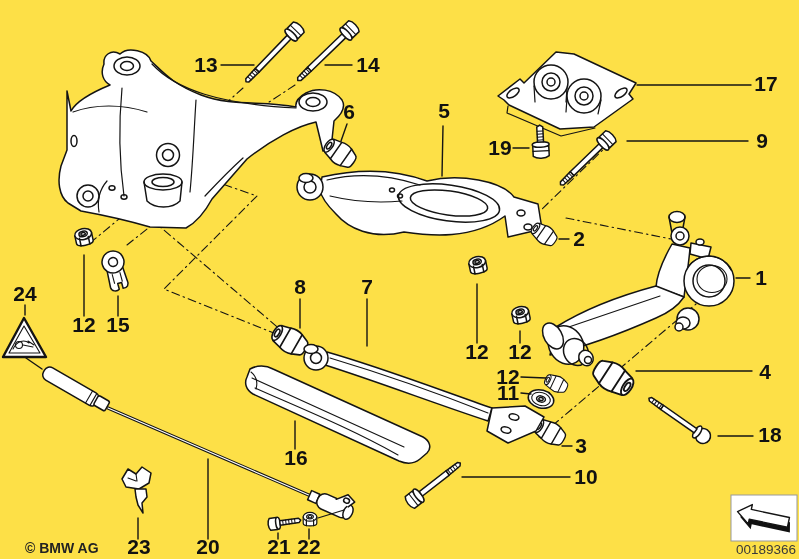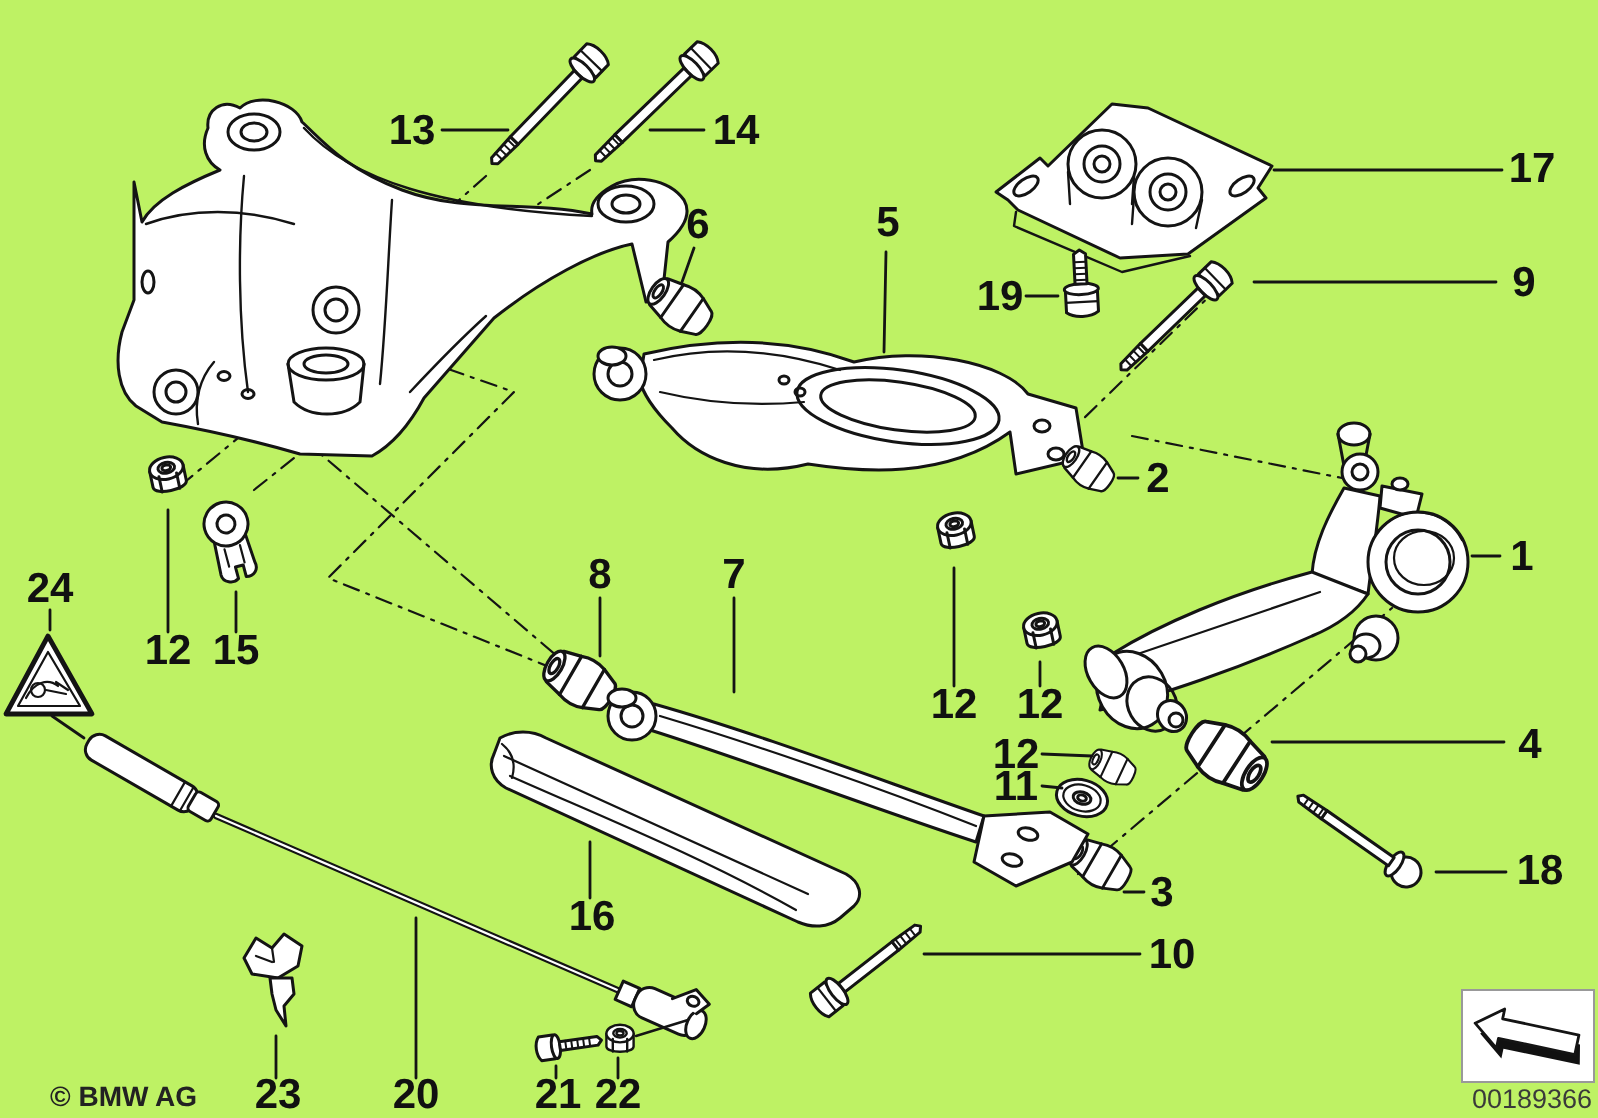--- a/index.html
+++ b/index.html
@@ -1,16 +1,16 @@
 <!DOCTYPE html>
 <html><head>
 <meta charset="utf-8">
 <style>
   html,body{margin:0;padding:0;background:#fff;}
-  .stage{position:relative;width:799px;height:559px;background:#bef264;overflow:hidden;
+  .stage{position:relative;width:799px;height:559px;background:#fde047;overflow:hidden;
          font-family:"Liberation Sans",sans-serif;}
   svg{display:block;}
   .callout-text{font-family:"Liberation Sans",sans-serif;font-weight:bold;font-size:21px;fill:#111;}
   .copyright-text{font-family:"Liberation Sans",sans-serif;font-weight:bold;font-size:14px;fill:#222;}
   .partnum-text{font-family:"Liberation Sans",sans-serif;font-size:13.5px;fill:#3a3a3a;}
 </style>
 </head>
 <body>
 
 <div class="stage">

